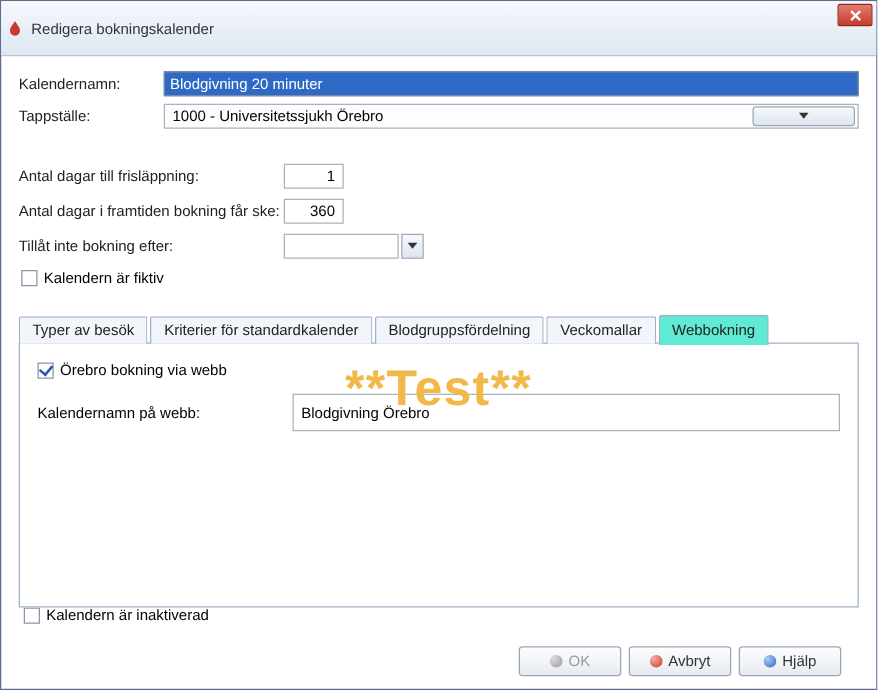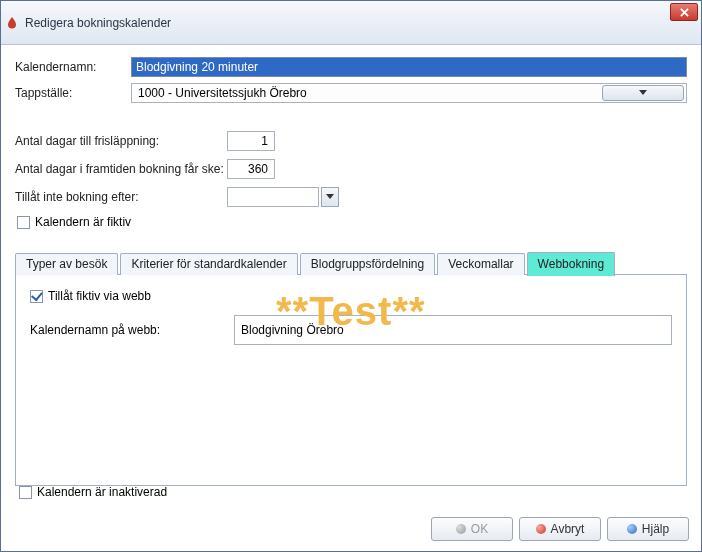--- a/index.html
+++ b/index.html
@@ -70,21 +70,21 @@
     position: relative; z-index: 1; margin-top: -1px;
   }
   .web-label { width: 180px; }
   .web-input { flex:1; height: 30px; border: 1px solid #a8b2c0; padding: 1px 6px; }
   .watermark {
     position: absolute; left: 260px; top: 14px; font-size: 40px; font-weight: bold;
     color: #f2b84a; letter-spacing: 1px; pointer-events: none;
     font-family: Arial, sans-serif;
   }
   .footer {
-    position: absolute; left: 14px; right: 12px; bottom: 10px; margin-top: 24px;
+    position: absolute; left: 14px; right: 28px; bottom: 10px; margin-top: 24px;
   }
   .footer-row { display: flex; justify-content: flex-end; gap: 6px; margin-top: 18px; }
   .btn {
     min-width: 82px; height: 24px; border: 1px solid #9aa6b6; border-radius: 3px;
     background: linear-gradient(#fdfdfe, #e6ebf1); display: inline-flex; align-items: center;
     justify-content: center; gap: 5px; color: #333; padding: 0 10px;
   }
   .btn.disabled { color: #9a9a9a; }
   .btn .dot { width: 10px; height: 10px; border-radius: 50%; }
   .dot.gray { background: radial-gradient(circle at 30% 30%, #ddd, #999); }
@@ -159,21 +159,21 @@
       <div class="tabstrip">
         <div class="tab">Typer av besök</div>
         <div class="tab">Kriterier för standardkalender</div>
         <div class="tab">Blodgruppsfördelning</div>
         <div class="tab">Veckomallar</div>
         <div class="tab active">Webbokning</div>
       </div>
       <div class="tabpanel">
         <div class="checkbox-row" style="margin-left:0;margin-bottom:12px;">
           <span class="chk checked"></span>
-          <span>Tillåt fiktiv via webb</span>
+          <span>Örebro bokning via webb</span>
         </div>
         <div class="row">
           <div class="web-label">Kalendernamn på webb:</div>
           <input class="web-input" value="Blodgivning Örebro" style="">
         </div>
         <div class="watermark">**Test**</div>
       </div>
     </div>
 
   </div>

